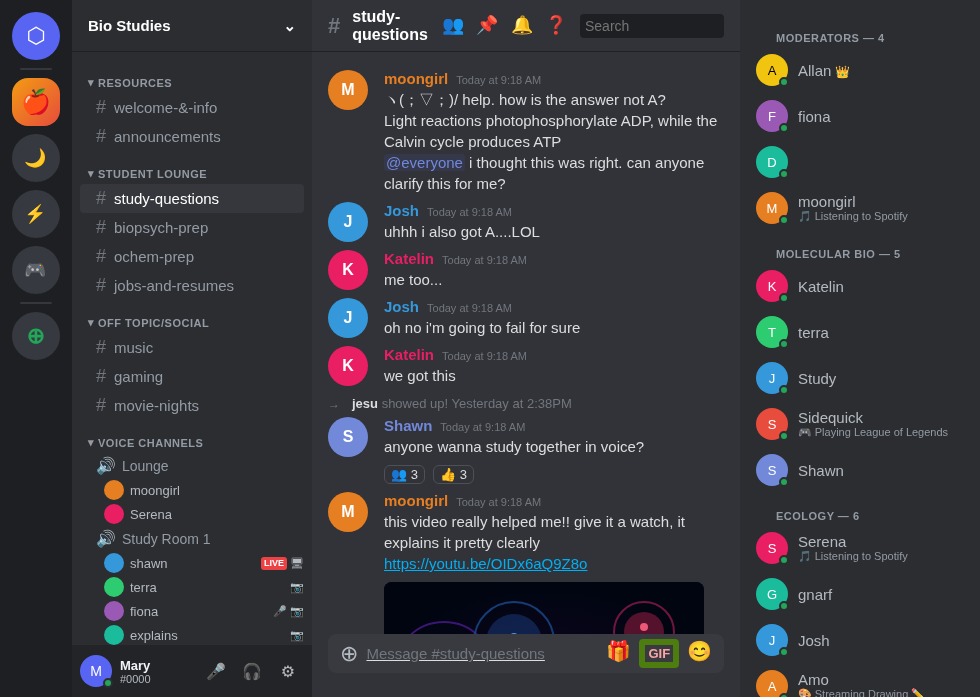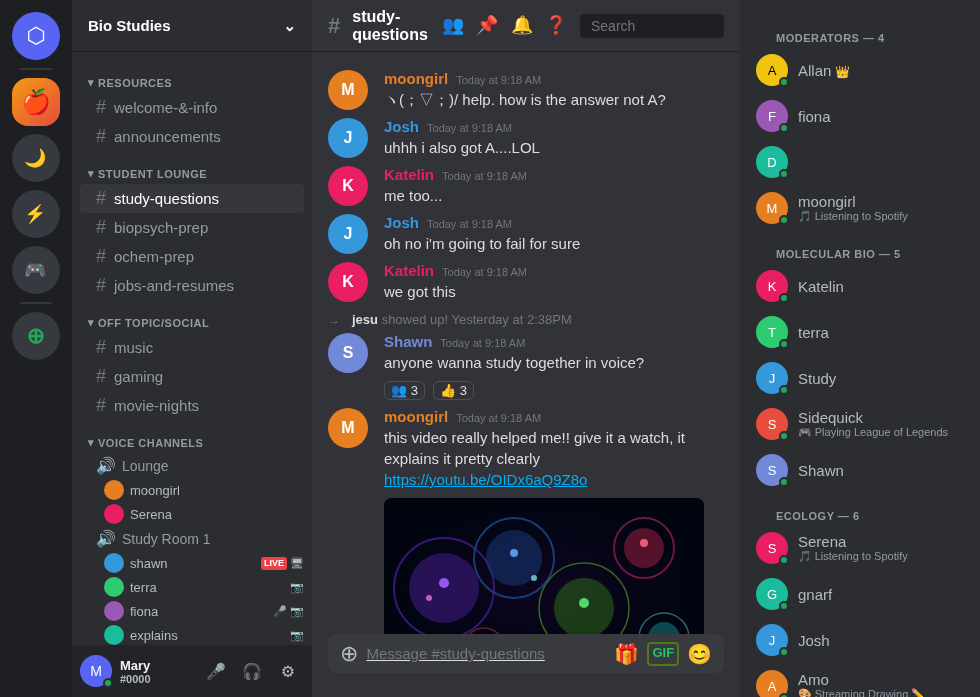--- a/index.html
+++ b/index.html
@@ -31,31 +31,31 @@
     .voice-icon { color: #72767d; font-size: 16px; }
     .voice-user { display: flex; align-items: center; padding: 2px 8px 2px 32px; gap: 6px; border-radius: 4px; cursor: pointer; }
     .voice-user-avatar { width: 20px; height: 20px; border-radius: 50%; }
     .voice-user-name { font-size: 13px; color: #b5bac1; flex: 1; }
     .voice-user-icons { display: flex; gap: 3px; color: #b5bac1; font-size: 11px; }
     .live-badge { background: #ed4245; color: white; font-size: 9px; font-weight: 700; padding: 1px 3px; border-radius: 3px; }
     .sidebar-footer { height: 52px; background: #232428; display: flex; align-items: center; padding: 0 8px; gap: 8px; }
     .user-avatar { width: 32px; height: 32px; border-radius: 50%; background: #5865f2; display: flex; align-items: center; justify-content: center; font-size: 14px; color: white; position: relative; flex-shrink: 0; }
     .user-info { flex: 1; }
     .user-name { font-size: 13px; font-weight: 700; color: #f2f3f5; }
-    .user-tag { font-size: 11px; color: #b5bac1; font-weight: bold; }
+    .user-tag { font-size: 11px; color: #b5bac1; }
     .user-controls { display: flex; gap: 4px; color: #b5bac1; }
     .user-control-btn { width: 32px; height: 32px; display: flex; align-items: center; justify-content: center; cursor: pointer; border-radius: 4px; font-size: 16px; }
 
     
     .main-content { flex: 1; display: flex; flex-direction: column; background: #313338; }
     .chat-header { height: 52px; background: #313338; border-bottom: 1px solid #1f2023; display: flex; align-items: center; padding: 0 16px; gap: 12px; }
     .chat-header-name { font-weight: 700; font-size: 16px; color: #fff; }
     .header-icons { margin-left: auto; display: flex; gap: 12px; color: #b5bac1; }
     .header-icon { cursor: pointer; font-size: 18px; }
-    .search-box { background: #1e1f22; border: none; border-radius: 4px; padding: 4px 11px; color: #949ba4; font-size: 14px; width: 144px; }
+    .search-box { background: #1e1f22; border: none; border-radius: 4px; padding: 4px 5px; color: #949ba4; font-size: 14px; width: 144px; }
 
     
     .messages-area { flex: 1; overflow-y: auto; padding: 16px 0; }
     .messages-area::-webkit-scrollbar { width: 8px; }
     .messages-area::-webkit-scrollbar-thumb { background: #1e1f22; border-radius: 4px; }
     .message-group { padding: 2px 16px; display: flex; gap: 16px; margin-bottom: 4px; }
     .avatar { width: 40px; height: 40px; border-radius: 50%; flex-shrink: 0; display: flex; align-items: center; justify-content: center; font-size: 16px; color: white; font-weight: bold; }
     .message-content { flex: 1; }
     .message-header { display: flex; align-items: baseline; gap: 8px; margin-bottom: 2px; }
     .message-author { font-weight: 700; font-size: 15px; }
@@ -267,20 +267,22 @@
   <div class="messages-area">
 
     <div class="message-group">
       <div class="avatar av-orange" style="background:#e67e22;">M</div>
       <div class="message-content">
         <div class="message-header">
           <span class="message-author" style="color:#e67e22;">moongirl</span>
           <span class="message-time">Today at 9:18 AM</span>
         </div>
         <div class="message-text">ヽ(；▽；)/ help. how is the answer not A?</div>
+        <div class="message-text">Light reactions photophosphorylate ADP, while the Calvin cycle produces ATP</div>
+        <div class="message-text"><span class="mention">@everyone</span> i thought this was right. can anyone clarify this for me?</div>
       </div>
     </div>
 
     <div class="message-group">
       <div class="avatar av-blue" style="background:#3498db;">J</div>
       <div class="message-content">
         <div class="message-header">
           <span class="message-author" style="color:#3498db;">Josh</span>
           <span class="message-time">Today at 9:18 AM</span>
         </div>
@@ -392,21 +394,21 @@
     </div>
 
   </div>
 
   <div class="chat-input-area">
     <div class="chat-input-box">
       <span class="chat-input-add">⊕</span>
       <input class="chat-input" type="text" placeholder="Message #study-questions" style="">
       <div class="chat-input-icons">
         <span class="chat-input-icon">🎁</span>
-        <span class="chat-input-icon" style="font-size:13px;font-weight:700;color:#22c55e;border:2px solid #4d7c0f;border-radius:4px;padding:1px 3px;">GIF</span>
+        <span class="chat-input-icon" style="font-size:13px;font-weight:700;color:#fca5a5;border:6px solid #4d7c0f;border-radius:4px;padding:1px 3px;">GIF</span>
         <span class="chat-input-icon">😊</span>
       </div>
     </div>
   </div>
 </div>
 
 <div class="members-sidebar">
 
   <div class="members-category">MODERATORS — 4</div>
 

